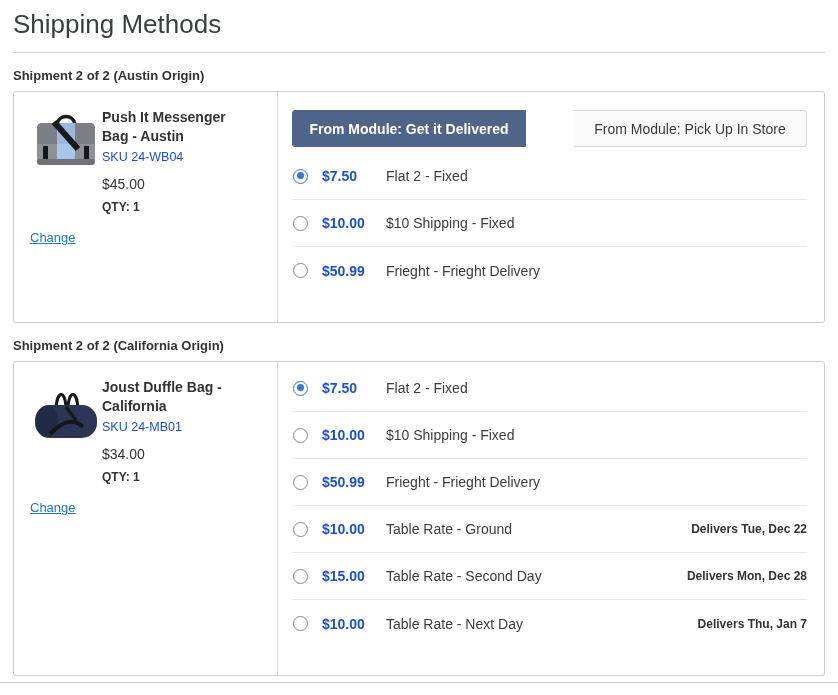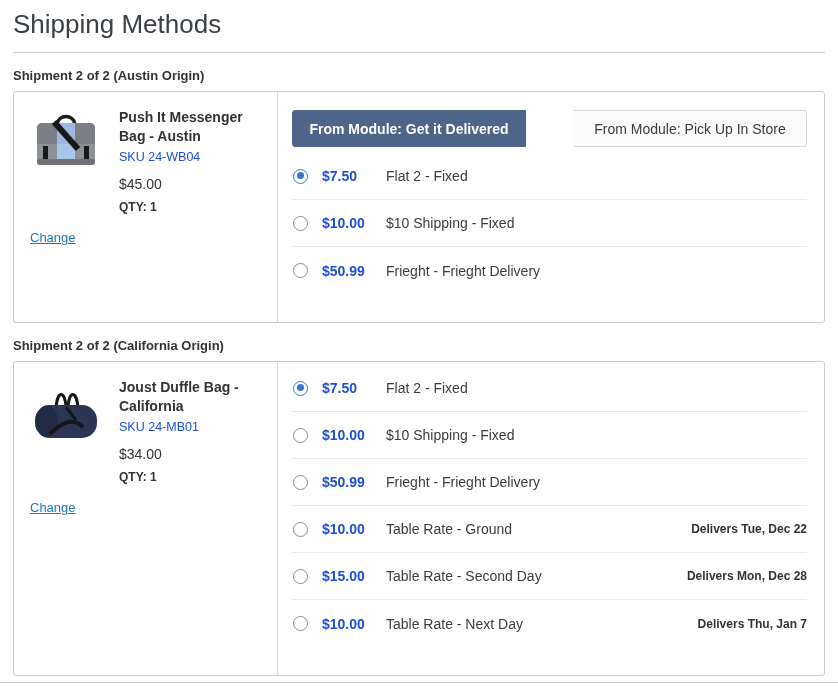--- a/index.html
+++ b/index.html
@@ -28,21 +28,21 @@
     border: 1px solid #ccc; border-radius: 3px;
     display: flex; background: #fff;
   }
 
   
   .col-product {
     width: 264px; min-width: 264px;
     border-right: 1px solid #d8d8d8;
     padding: 16px;
   }
-  .product { display: flex; gap: 17px; }
+  .product { display: flex; }
   .prod-img { width: 72px; height: 72px; flex: none; }
   .prod-info { width: 150px; font-size: 14px; }
   .prod-name { font-weight: 700; line-height: 19px; margin-bottom: 3px; }
   .prod-sku { color: #1d4ed8; font-size: 12.5px; line-height: 17px; }
   .prod-price { margin-top: 10px; font-size: 14px; }
   .prod-qty { margin-top: 8px; font-size: 12px; font-weight: 700; }
   .change-link {
     display: inline-block; margin-top: 16px;
     font-size: 13px; color: #1979c3; text-decoration: underline; cursor: pointer;
   }

